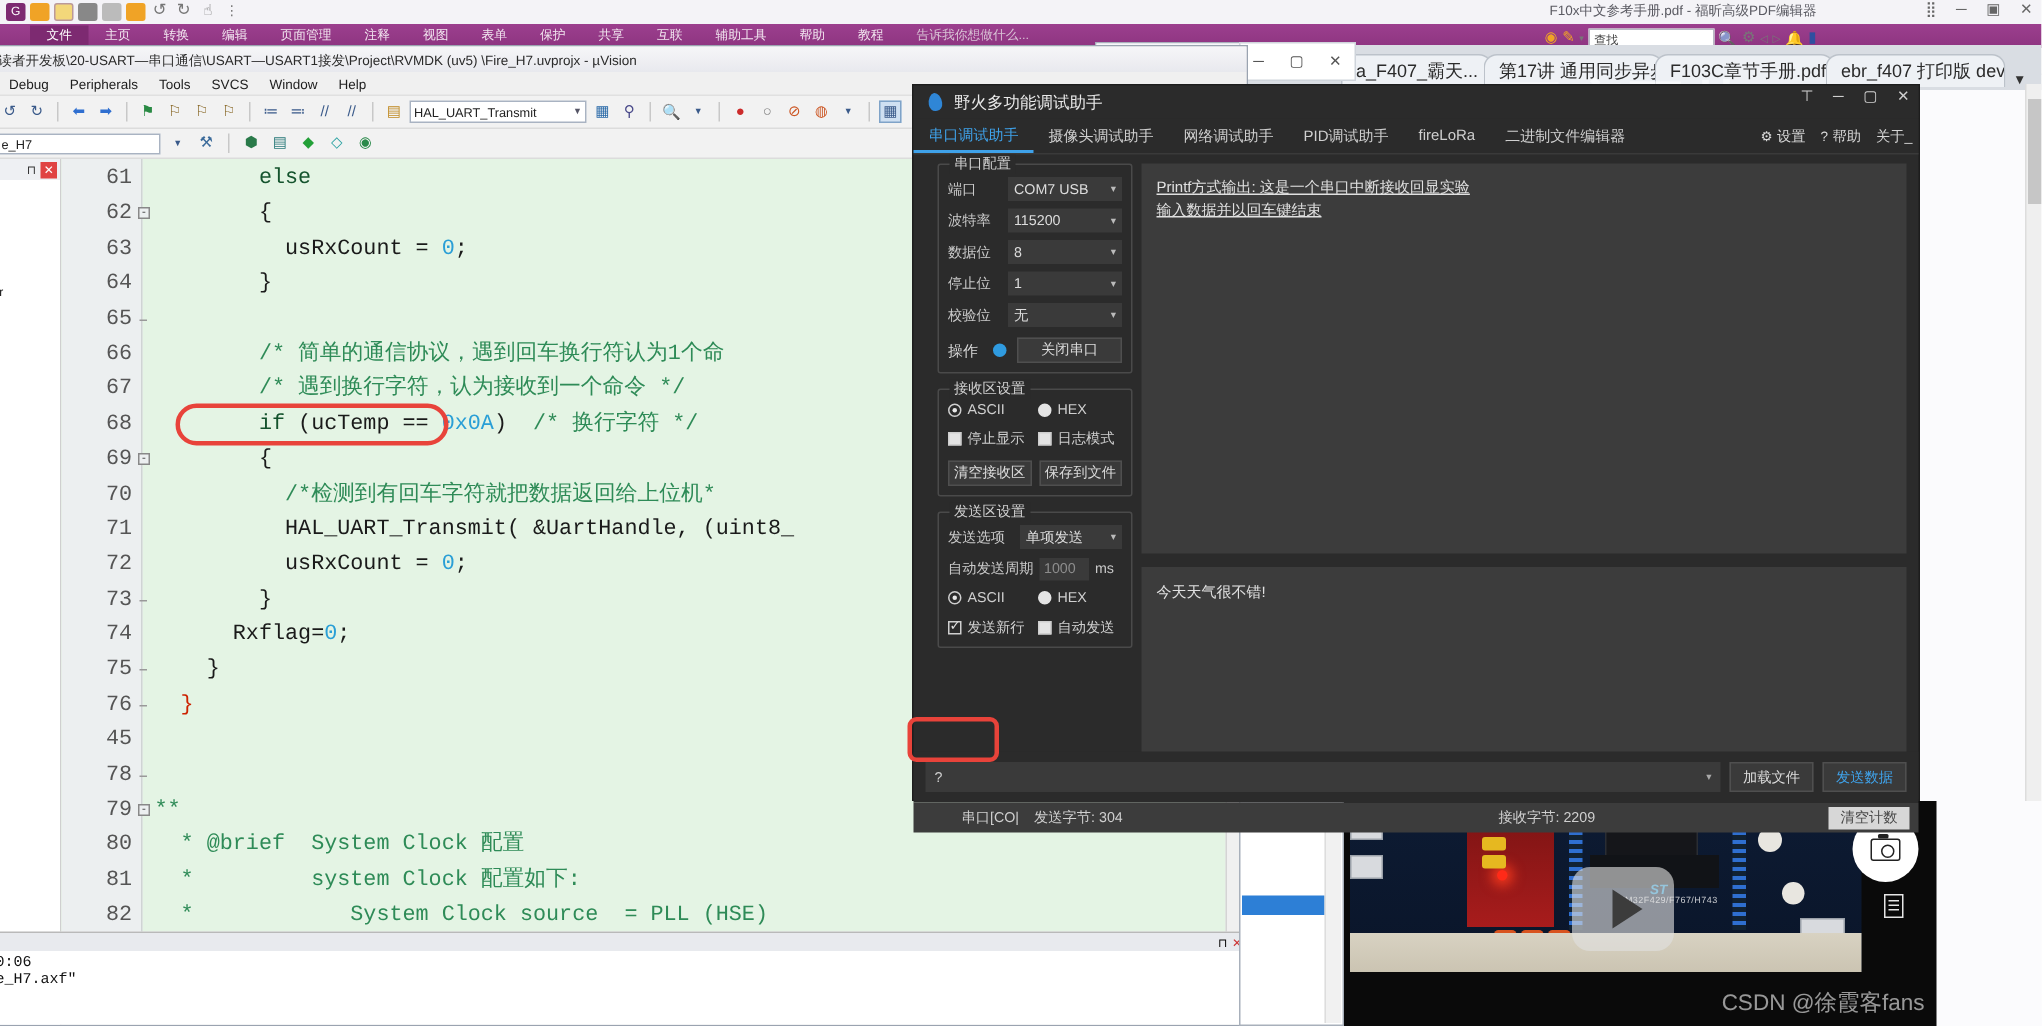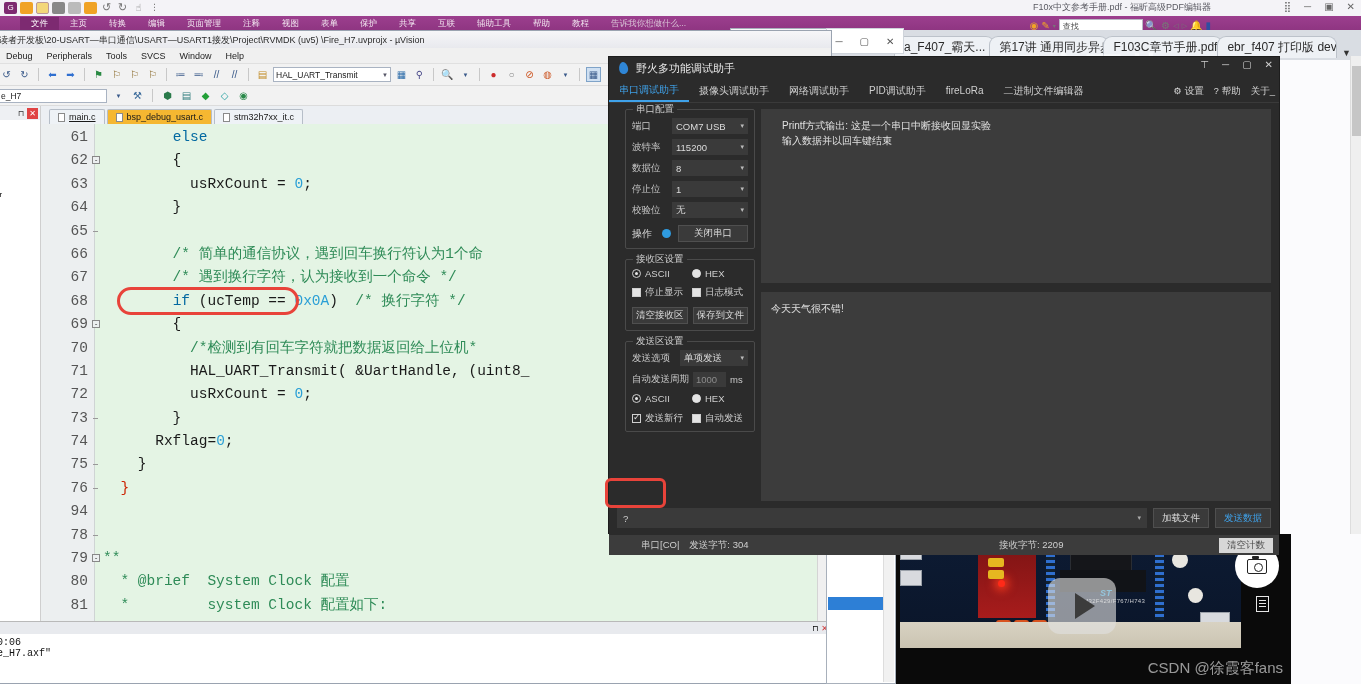--- a/index.html
+++ b/index.html
@@ -108,21 +108,21 @@
   }
   .gutter div { height: 23.4px; line-height: 23.4px; padding-right: 6px; position: relative;}
   .gutter .fold { position: absolute; right: -6px; top: 7px; width: 8px; height: 8px;
                   border: 1px solid #888; font-size: 7px; line-height: 7px; text-align: center; color:#333; background:#eceff0;}
   .gutter .tick { position:absolute; right:-4px; top:11px; width:5px; height:1px; background:#999; }
   .code-lines {
     flex: 1; font-family: "Liberation Mono","DejaVu Sans Mono",monospace; font-size: 14.5px;
     padding-top: 2px; white-space: pre; position: relative;
   }
   .code-lines div { height: 23.4px; line-height: 23.4px; padding-left: 8px; }
-  .c-kw { color: #0369a1; }
+  .c-kw { color: #14532d; }
   .c-num { color: #2a9fd6; }
   .c-cmt { color: #2e8b57; }
   .c-txt { color: #1a1a1a; }
   .c-red { color: #cc2200; }
   .hl-box {
     position: absolute; left: 76px; top: 163px; width: 182px; height: 28px;
     border: 3px solid #e8433a; border-radius: 14px; pointer-events: none;
   }
   .code-vscroll {
     position: absolute; right: 0; top: 0; width: 14px; height: 100%; background: #f0f0f0;
@@ -243,21 +243,21 @@
   .periodrow { display:flex; align-items:center; gap:4px; margin: 6px 0 6px 0;}
   .periodrow .pl { font-size: 9.5px; color: #c9c9c9; }
   .period-in { width: 33px; height: 15px; background: #3a3a3a; color: #8c8c8c; font-size: 9.5px;
                display:flex; align-items:center; padding-left:3px; }
   .hl-red-box {
     position: absolute; left: 605px; top: 478px; width: 61px; height: 30px;
     border: 3px solid #e8433a; border-radius: 6px; pointer-events: none;
   }
 
   .ser-right { flex: 1; padding: 6px 8px 0 0; display: flex; flex-direction: column; }
-  .recv-box { background: #3c3c3c; height: 174px; padding: 10px 21px; line-height: 1.45; color: #e0e0e0; font-size: 10px; }
+  .recv-box { background: #3c3c3c; height: 260px; padding: 10px 10px; line-height: 1.45; color: #e0e0e0; font-size: 10px; text-decoration: underline; }
   .split-h { height: 9px; }
   .send-box { background: #3c3c3c; flex: 1; padding: 10px; color: #e0e0e0; font-size: 10px; }
 
   .ser-sendbar {
     height: 34px; background: #2b2b2b; display: flex; align-items: center; padding: 0 8px; gap: 6px;
   }
   .sendinput {
     flex: 1; height: 20px; background: #3a3a3a; display: flex; align-items: center; padding: 0 6px;
     font-size: 9.5px; color: #cfcfcf; position: relative;
   }
@@ -481,54 +481,40 @@
           <span class="lp-item" style="left:2px; top:70px;">er</span>
 
         </div>
         <div class="lp-hscroll">
             <span>▶</span>
           </div>
         <div style="height:13px;background:#eceff3;font-size:8px;padding-left:2px;color:#222;">Temp...</div>
       </div>
 
       <div class="keil-editorwrap">
-        <div class="file-tabs">
-          <div class="ftab first">
-            <span class="fdoc"></span>
-            <u>main.c</u>
-          </div>
-          <div class="ftab active">
-            <span class="fdoc"></span>
-            <span>bsp_debug_usart.c</span>
-          </div>
-          <div class="ftab first">
-            <span class="fdoc"></span>
-            <span>stm32h7xx_it.c</span>
-          </div>
-        </div>
 
         <div class="code-area">
           <div class="gutter" id="gutter">
               <div>61</div>
               <div>62<span class="fold">-</span></div>
               <div>63</div>
               <div>64</div>
               <div>65<span class="tick"></span></div>
               <div>66</div>
               <div>67</div>
               <div>68</div>
               <div>69<span class="fold">-</span></div>
               <div>70</div>
               <div>71</div>
               <div>72</div>
               <div>73<span class="tick"></span></div>
               <div>74</div>
               <div>75<span class="tick"></span></div>
               <div>76<span class="tick"></span></div>
-              <div>94</div>
+              <div>45</div>
               <div>78<span class="tick"></span></div>
               <div>79<span class="fold">-</span></div>
               <div>80</div>
               <div>81</div>
               <div>82</div>
             </div>
           <div class="code-lines" id="codelines"><div><span class="c-txt">        </span><span class="c-kw">else</span></div><div><span class="c-txt">        {</span></div><div><span class="c-txt">          usRxCount = </span><span class="c-num">0</span><span class="c-txt">;</span></div><div><span class="c-txt">        }</span></div><div><span class="c-txt"></span></div><div><span class="c-cmt">        /* 简单的通信协议，遇到回车换行符认为1个命</span></div><div><span class="c-cmt">        /* 遇到换行字符，认为接收到一个命令 */</span></div><div><span class="c-txt">        </span><span class="c-kw">if</span><span class="c-txt"> (ucTemp == </span><span class="c-num">0x0A</span><span class="c-txt">)</span><span class="c-cmt">  /* 换行字符 */</span></div><div><span class="c-txt">        {</span></div><div><span class="c-cmt">          /*检测到有回车字符就把数据返回给上位机*</span></div><div><span class="c-txt">          HAL_UART_Transmit( &amp;UartHandle, (uint8_</span></div><div><span class="c-txt">          usRxCount = </span><span class="c-num">0</span><span class="c-txt">;</span></div><div><span class="c-txt">        }</span></div><div><span class="c-txt">      Rxflag=</span><span class="c-num">0</span><span class="c-txt">;</span></div><div><span class="c-txt">    }</span></div><div><span class="c-red">  }</span></div><div><span class="c-txt"></span></div><div><span class="c-txt"></span></div><div><span class="c-cmt">**</span></div><div><span class="c-cmt">  * @brief  System Clock 配置</span></div><div><span class="c-cmt">  *         system Clock 配置如下:</span></div><div><span class="c-cmt">  *            System Clock source  = PLL (HSE)</span></div></div>
           <div class="hl-box"></div>
           <div class="code-vscroll">
             <div class="thumb"></div>

